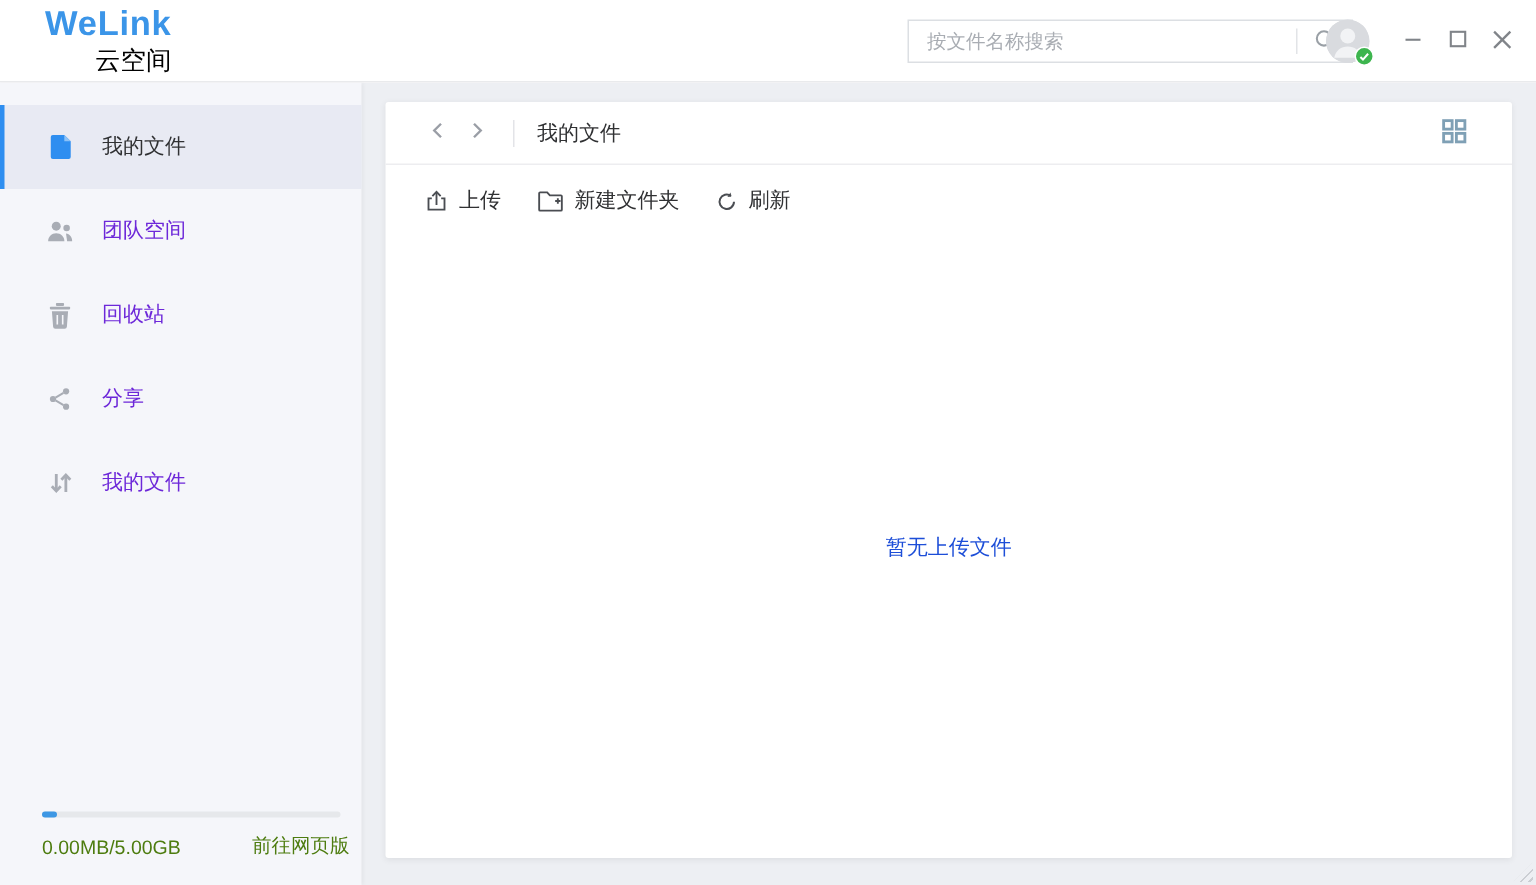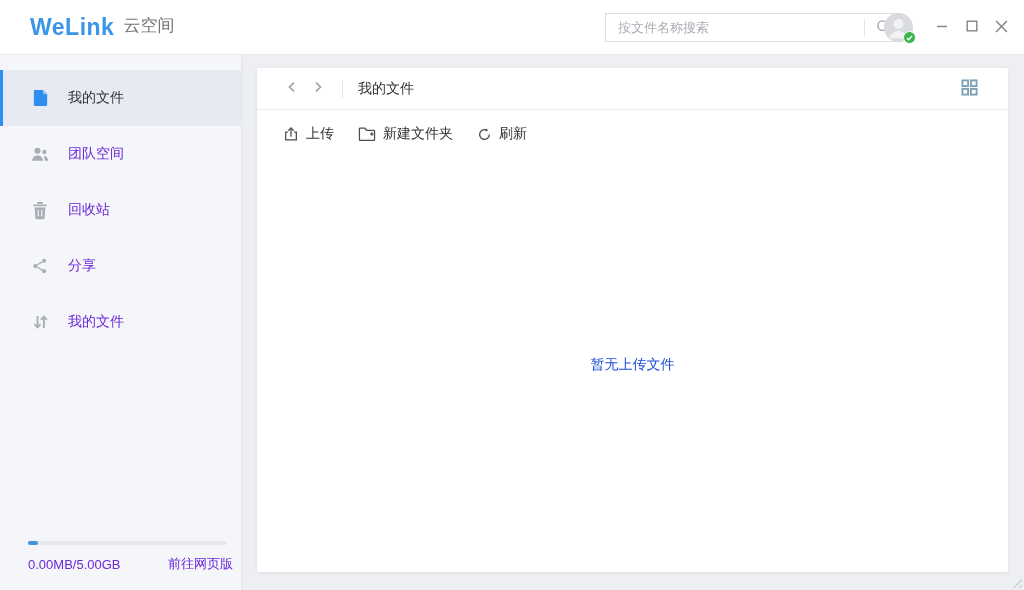--- a/index.html
+++ b/index.html
@@ -9,23 +9,23 @@
     font-family:"Liberation Sans","DejaVu Sans",sans-serif;
     -webkit-font-smoothing:antialiased;
   }
   .window { width:1024px; height:590px; display:flex; flex-direction:column; background:#fff; position:relative; }
 
   
   .app-header {
     height:55px; flex:0 0 55px; background:#fff; border-bottom:1px solid #e9eaec;
     display:flex; align-items:center; padding-left:30px; position:relative;
   }
-  .logo-wrap { display:flex; align-items:flex-start; }
+  .logo-wrap { display:flex; align-items:flex-end;flex-direction:column; }
   .logo-main { font-size:23px; font-weight:bold; color:#3b95e8; letter-spacing:0.5px; }
-  .logo-suffix { font-size:17px; color:#737373; margin-left:9px; }
+  .logo-suffix { font-size:17px; color:#000000; margin-left:9px; }
 
   .search-box {
     position:absolute; left:565px; top:13px; width:297px; height:29px;
     border:1px solid #dcdfe3; background:#fff; display:flex; align-items:center;margin-left:40px;
   }
   .search-box input {
     flex:1; height:100%; border:none; outline:none; padding:0 12px;
     font-size:13px; color:#333; background:transparent;
     font-family:"Liberation Sans","DejaVu Sans",sans-serif;
   }
@@ -58,21 +58,21 @@
   .nav-item {
     height:56px; display:flex; align-items:center; padding-left:30px; cursor:pointer;
     font-size:14px; color:#6d28d9;
   }
   .nav-item .nav-icon { width:20px; height:20px; margin-right:18px; display:flex; align-items:center; justify-content:center; }
   .nav-item.selected { background:#e8eaf3; box-shadow:inset 3px 0 0 #2e8ef0; color:#303133; }
 
   .storage { position:absolute; left:28px; right:8px; bottom:17px; }
   .storage-track { height:4px; background:#e6e8eb; border-radius:2px; margin-right:6px; position:relative; }
   .storage-fill { position:absolute; left:0; top:0; height:4px; width:10px; border-radius:2px; background:#3d97e4; }
-  .storage-row { display:flex; justify-content:space-between; align-items:center; margin-top:10px; font-size:13px; color:#6d28d9; }
+  .storage-row { display:flex; justify-content:space-between; align-items:center; margin-top:10px; font-size:13px; color:#4d7c0f; }
   .web-link { cursor:pointer; }
 
   
   .main-area { flex:1; padding:13px 16px 18px 16px; }
   .panel {
     width:100%; height:100%; background:#fff; border-radius:2px;
     box-shadow:0 1px 4px rgba(0,0,0,0.07); display:flex; flex-direction:column;
   }
   .panel-header {
     height:42px; flex:0 0 42px; display:flex; align-items:center;

